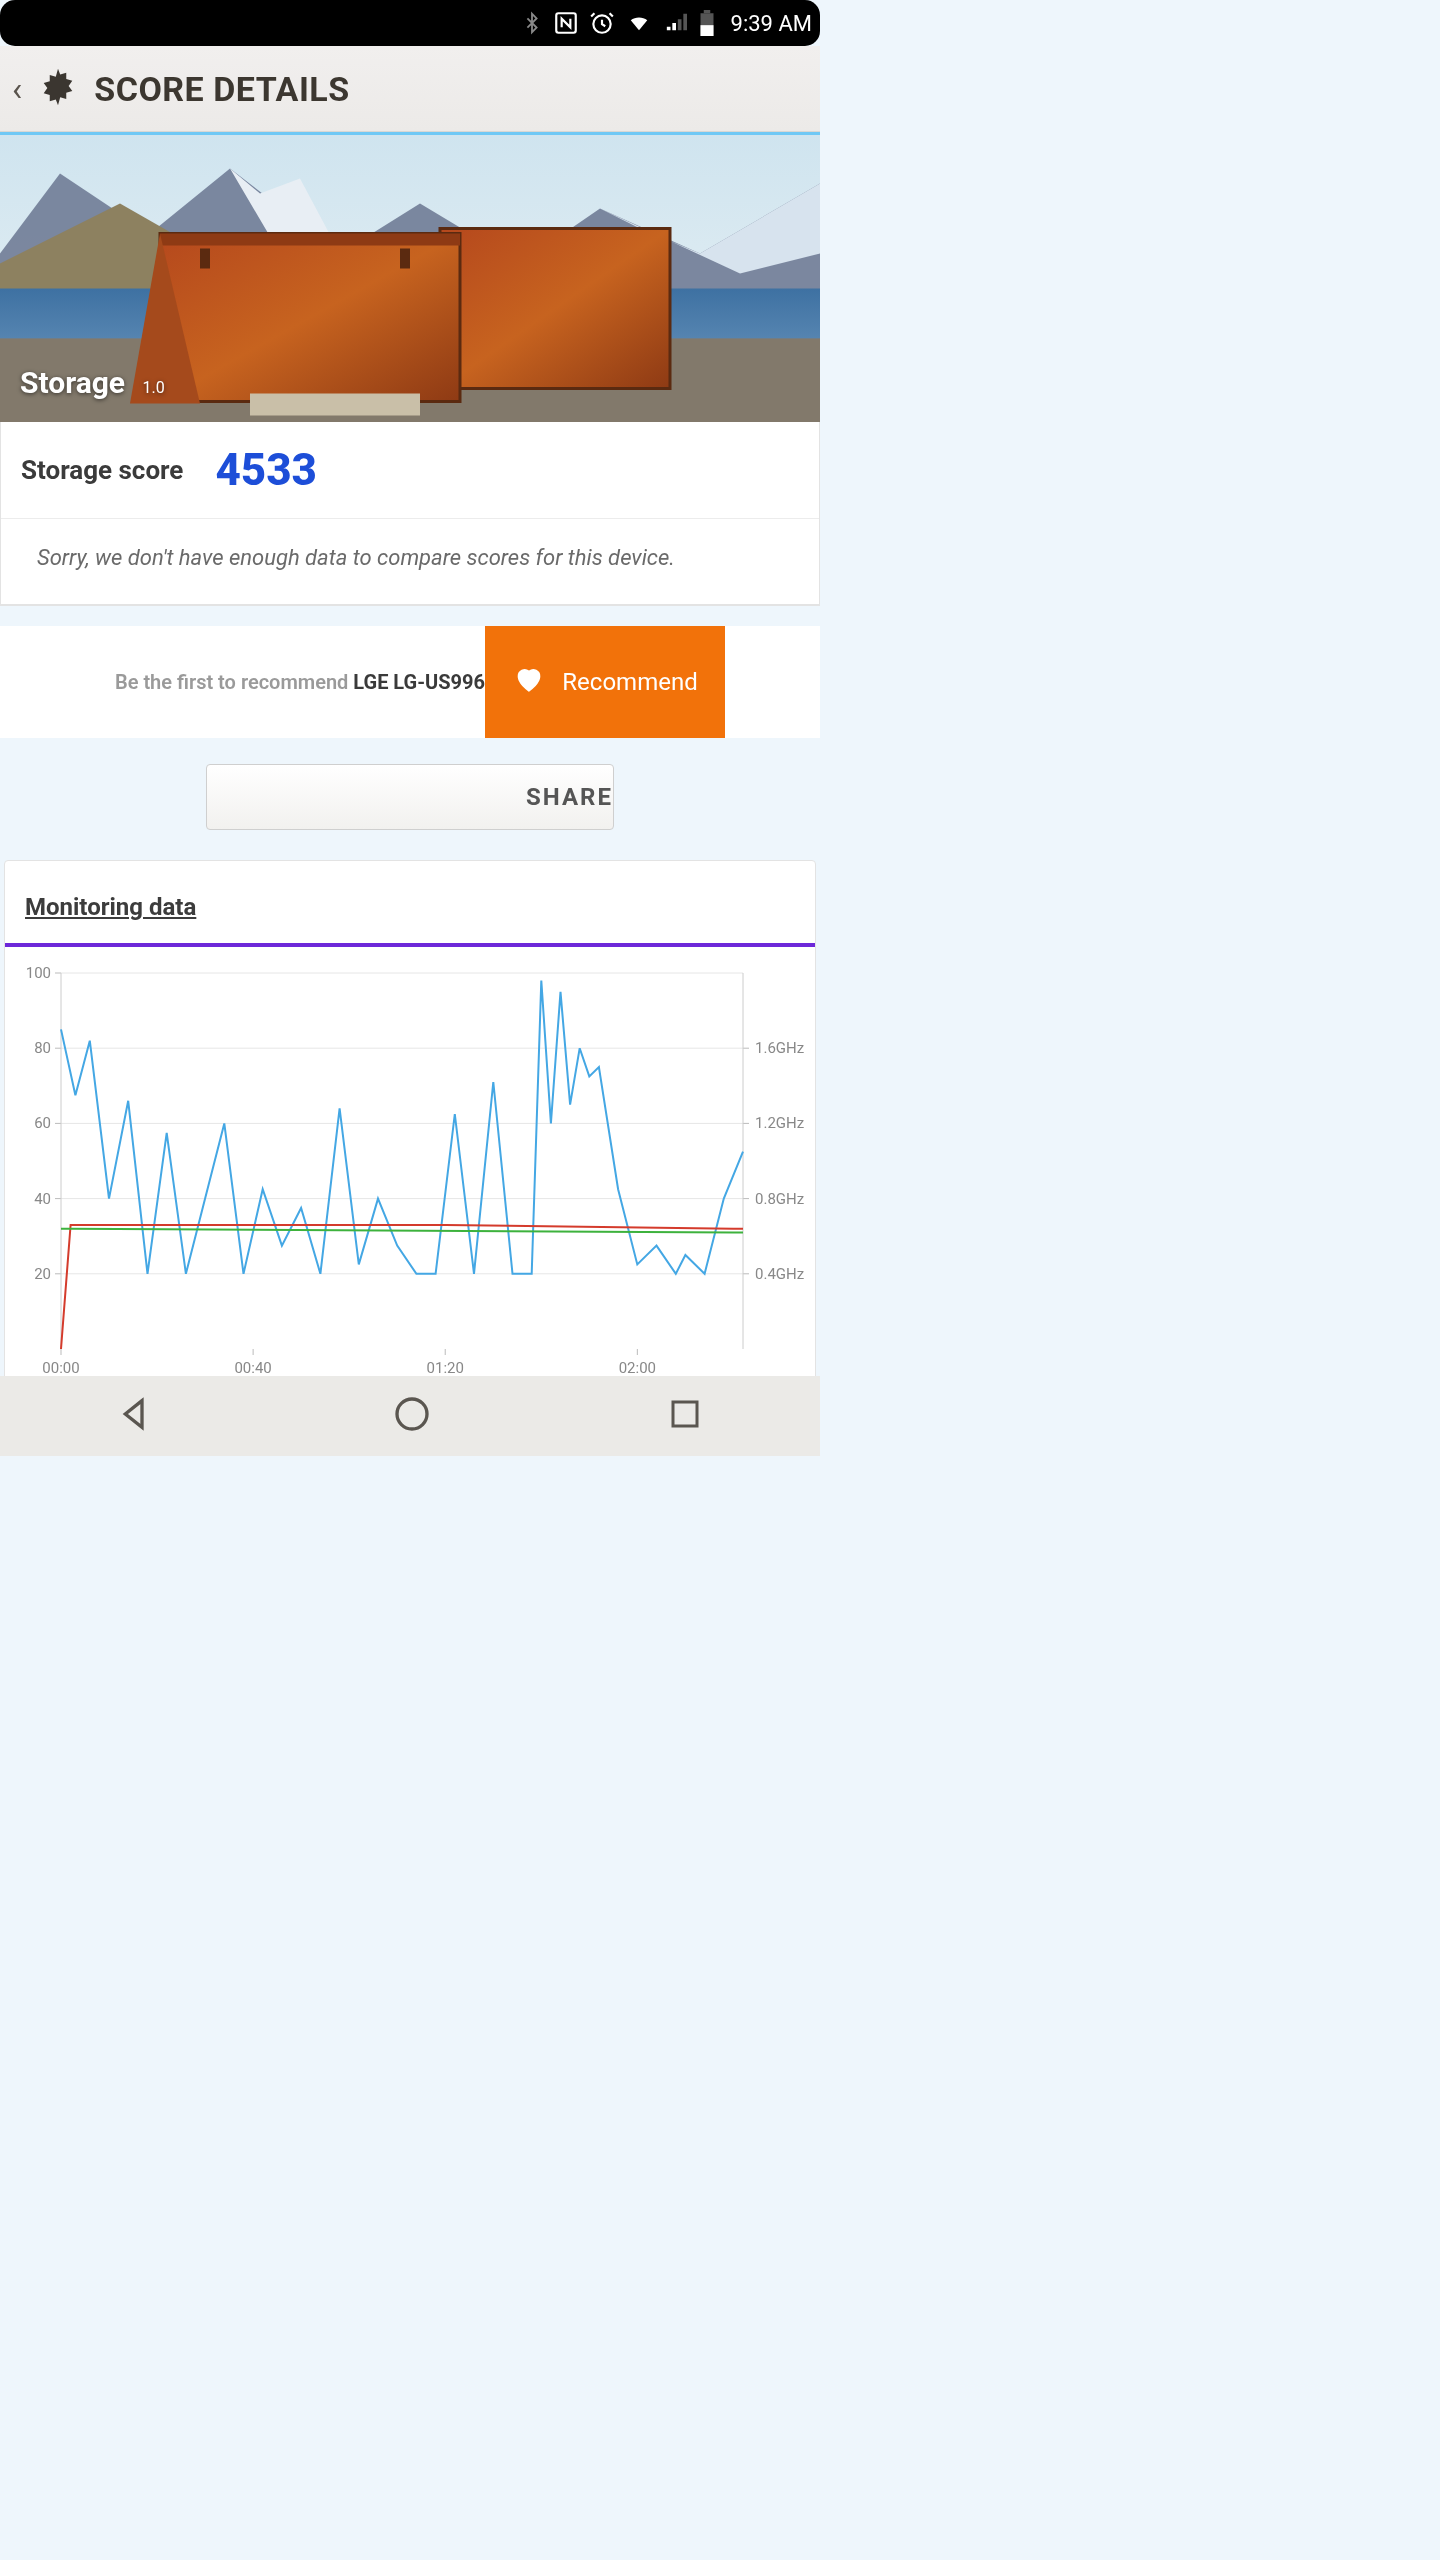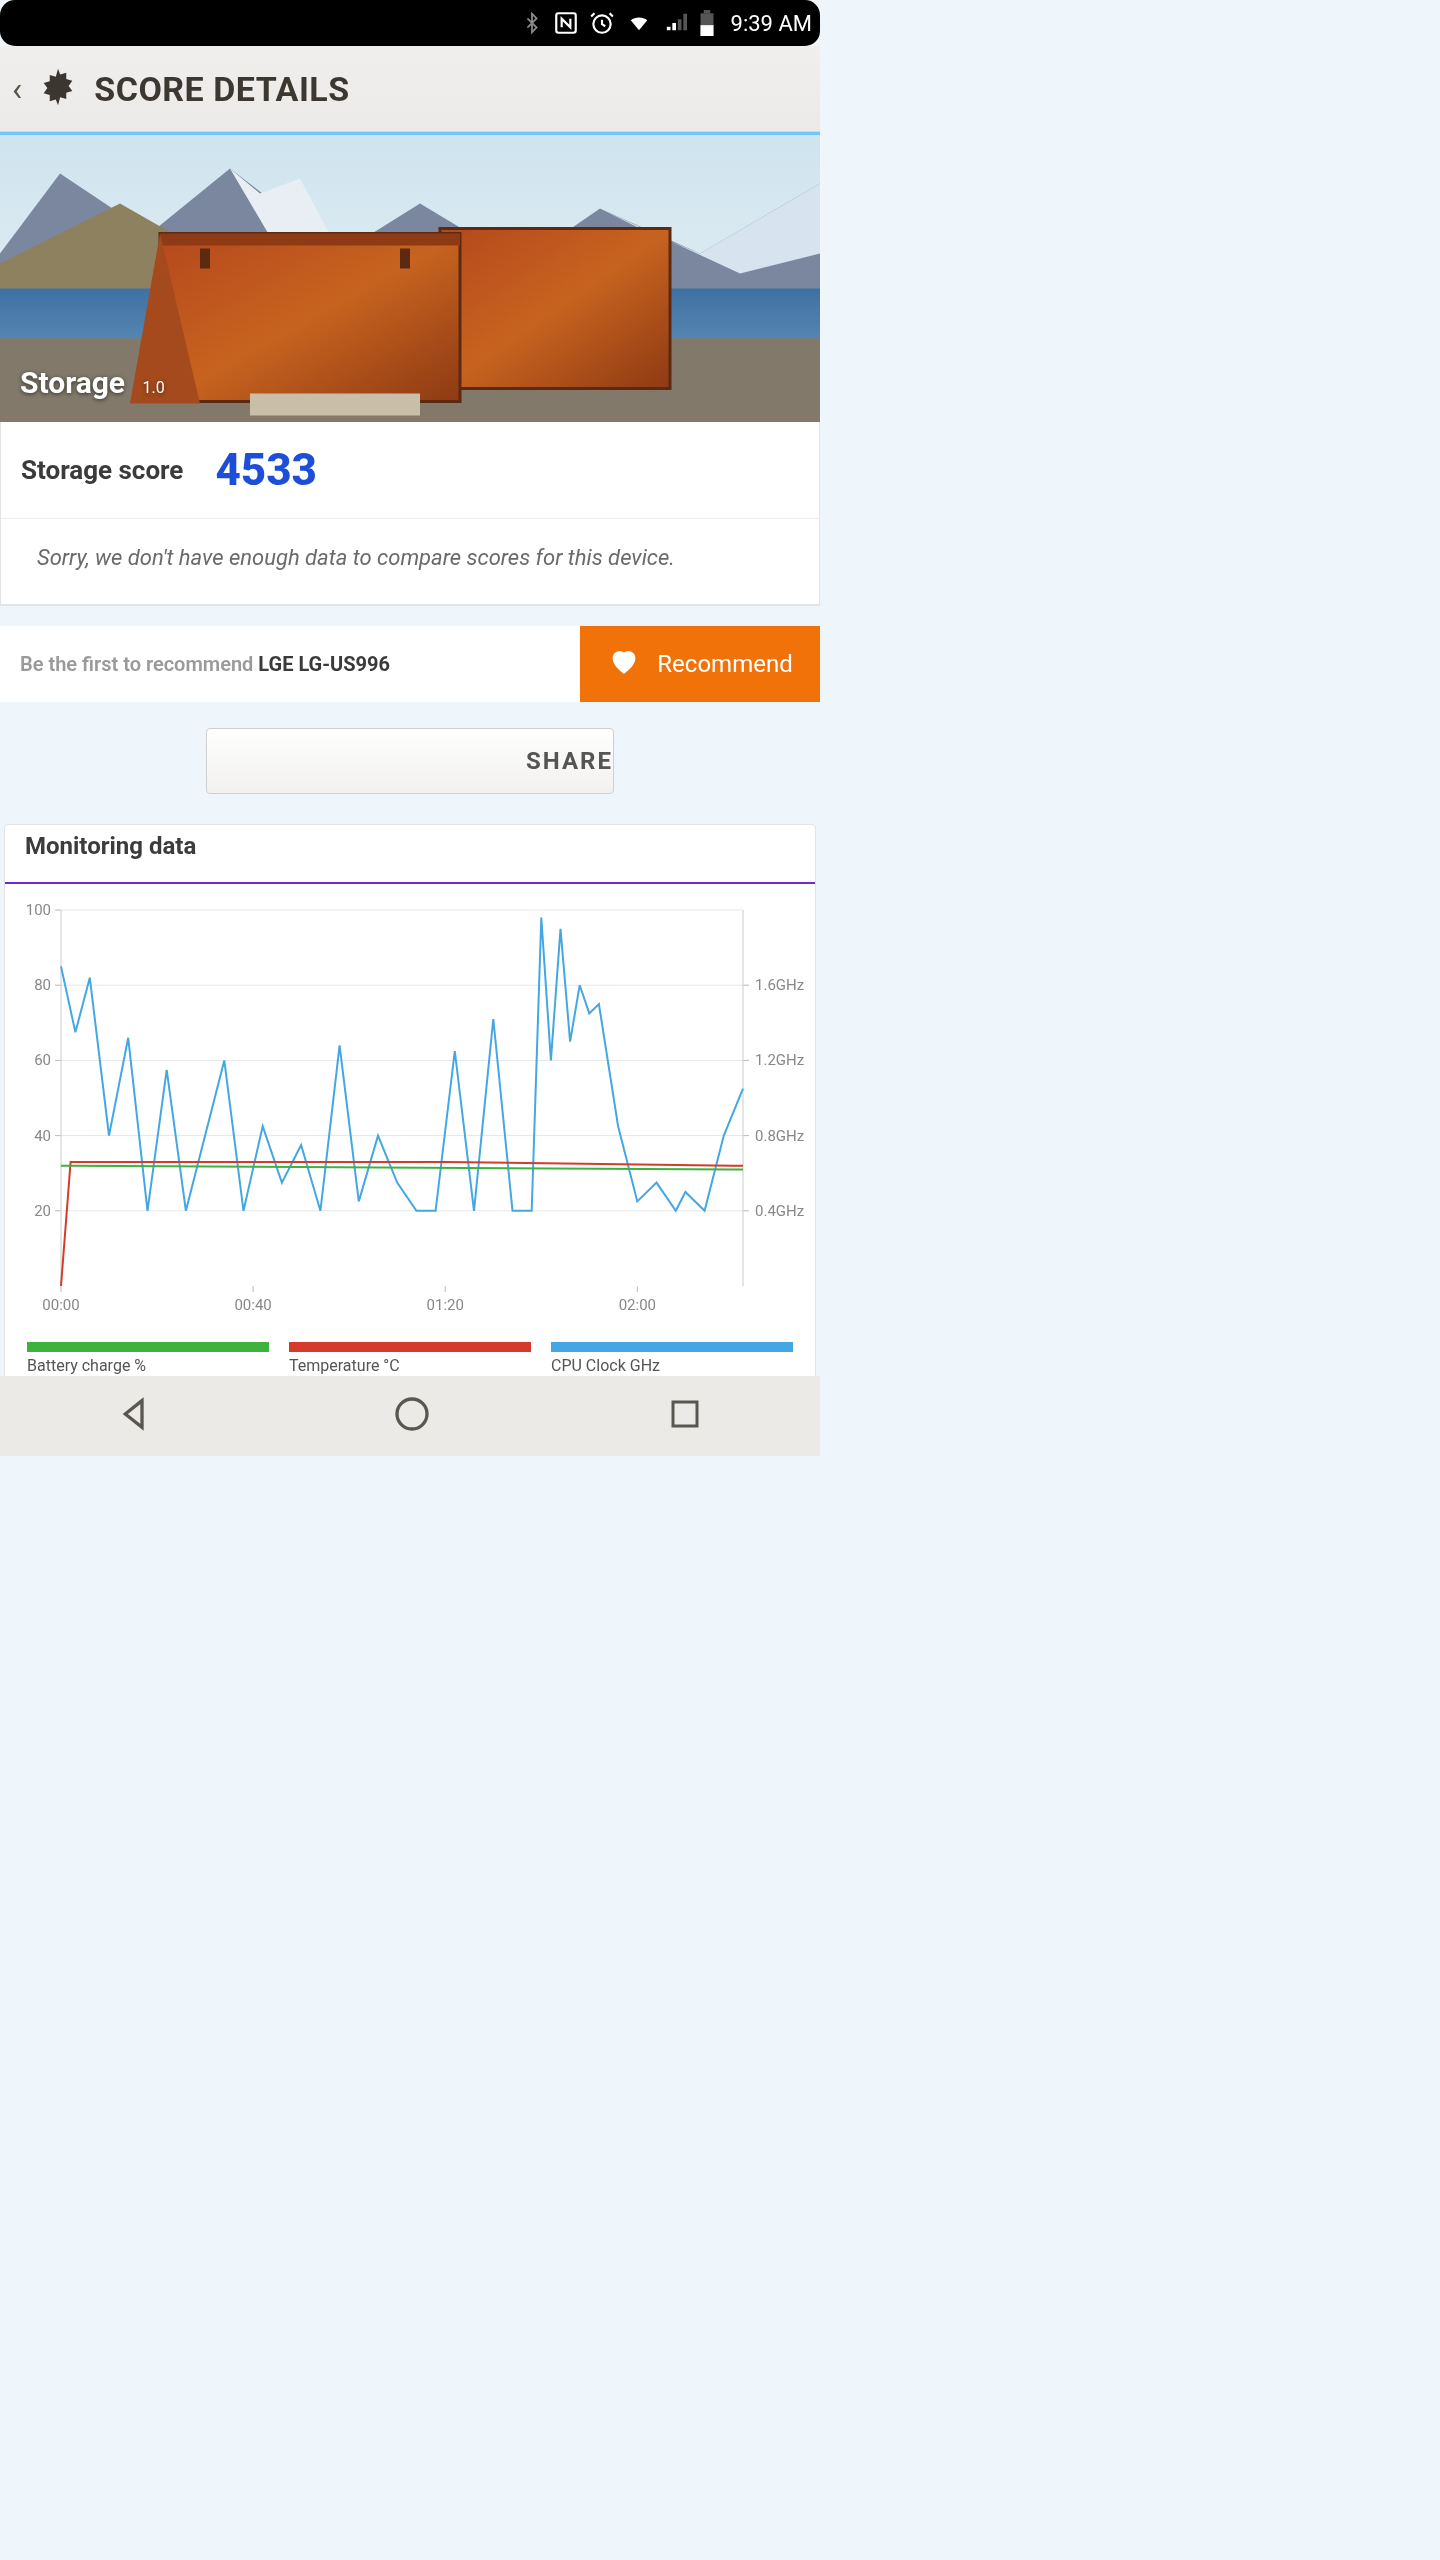--- a/index.html
+++ b/index.html
@@ -18,31 +18,31 @@
   .hero svg { display: block; width: 100%; height: 100%; }
   .hero-label { position: absolute; left: 20px; bottom: 22px; color: #fff; font-weight: 700; font-size: 30px; text-shadow: 0 1px 4px rgba(0,0,0,.6); }
   .hero-label .ver { font-size: 16px; font-weight: 400; margin-left: 10px; }
   
   .card { background: #fff; border: 1px solid #e3e3e3; border-top: none; }
   .score-row { display: flex; align-items: center; gap: 32px; padding: 22px 20px; border-bottom: 1px solid #ececec; }
   .score-row .label { font-size: 26px; font-weight: 700; color: #3b3b3b; }
   .score-row .value { font-size: 44px; font-weight: 800; color: #1d4ed8; }
   .nodata { padding: 26px 36px 34px; font-size: 22px; font-style: italic; color: #6a6a6a; border-bottom: 1px solid #e3e3e3; }
   
-  .rec-strip { background: #fff; margin-top: 20px; display: flex; align-items: center; justify-content: space-between; padding: 0 0 0 20px; height: 76px; }
+  .rec-strip { background: #fff; margin-top: 20px; display: flex; align-items: center; justify-content: center; padding: 0 0 0 20px; height: 112px; }
   .rec-text { font-size: 20px; color: #9a9a9a; font-weight: 600; }
   .rec-text .device { color: #3a3a3a; font-weight: 700; }
   .rec-btn { background: #f2720a; color: #fff; height: 100%; width: 240px; display: flex; align-items: center; justify-content: center; gap: 16px; font-size: 24px; }
   .rec-btn .heart { font-size: 30px; }
   
   .share-wrap { display: flex; justify-content: center; padding: 26px 0 30px; }
   .share-btn { width: 408px; height: 66px; border: 1px solid #cfcfcf; border-radius: 4px; background: linear-gradient(#ffffff,#f2f1ef); font-size: 24px; font-weight: 700; letter-spacing: 2px; color: #555; display: flex; align-items: center; justify-content: flex-end; }
   
   .mon-card { background: #fff; border: 1px solid #e3e3e3; border-radius: 4px; margin: 0 4px; }
-  .mon-title { padding: 7px 20px 22px; font-size: 24px; font-weight: 700; color: #3c3c3c; border-bottom: 2px solid #6d28d9; }
+  .mon-title { padding: 32px 20px 22px; font-size: 24px; font-weight: 700; color: #3c3c3c; border-bottom: 4px solid #6d28d9; text-decoration: underline; }
   .chart-wrap { padding: 16px 8px 8px 8px; }
   .legend { display: flex; gap: 20px; padding: 0 22px 8px; font-size: 16px; color: #555; }
   .legend .seg { display: flex; flex-direction: column; gap: 4px; flex: 1; }
   .legend .bar { height: 10px; border-radius: 0; }
   .legend .g { background: #3db23d; }
   .legend .r { background: #d43b2c; }
   .legend .b { background: #44a7e4; }
   
   .nav-bar { position: absolute; left: 0; right: 0; bottom: 0; height: 80px; background: #ebeae7; display: flex; align-items: center; justify-content: space-around; }
   .nav-bar svg { stroke: #5a5650; }

